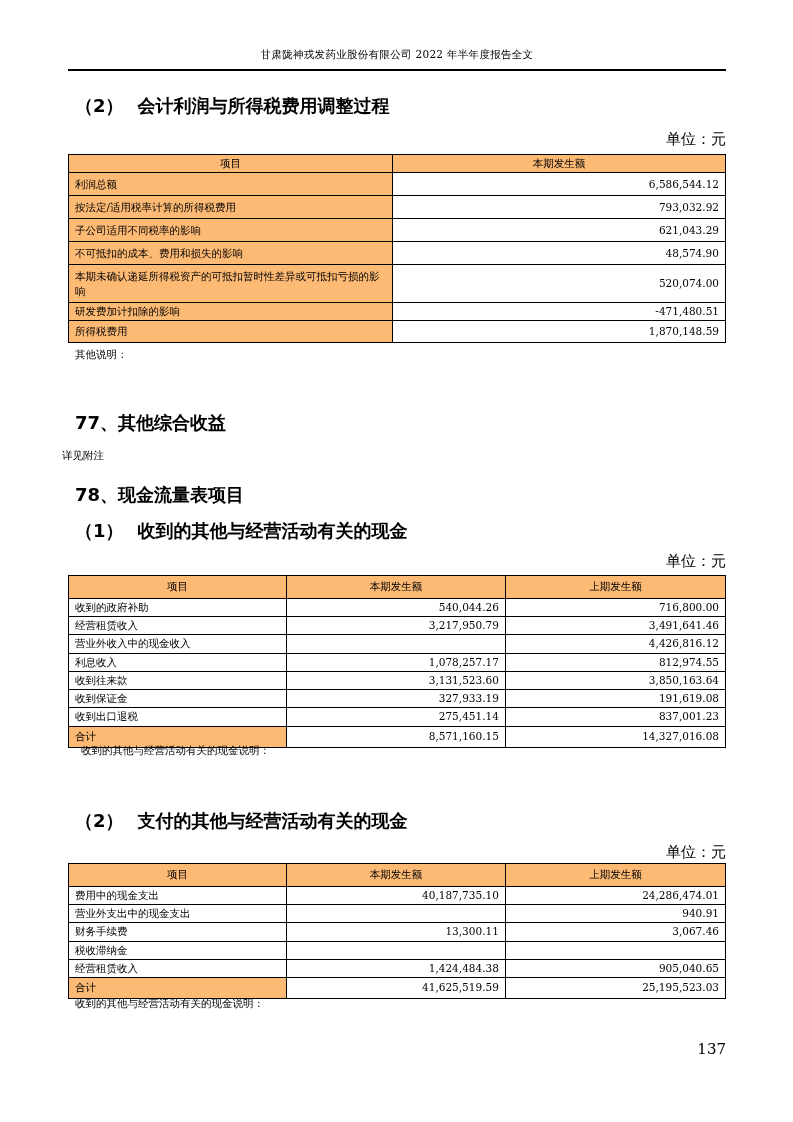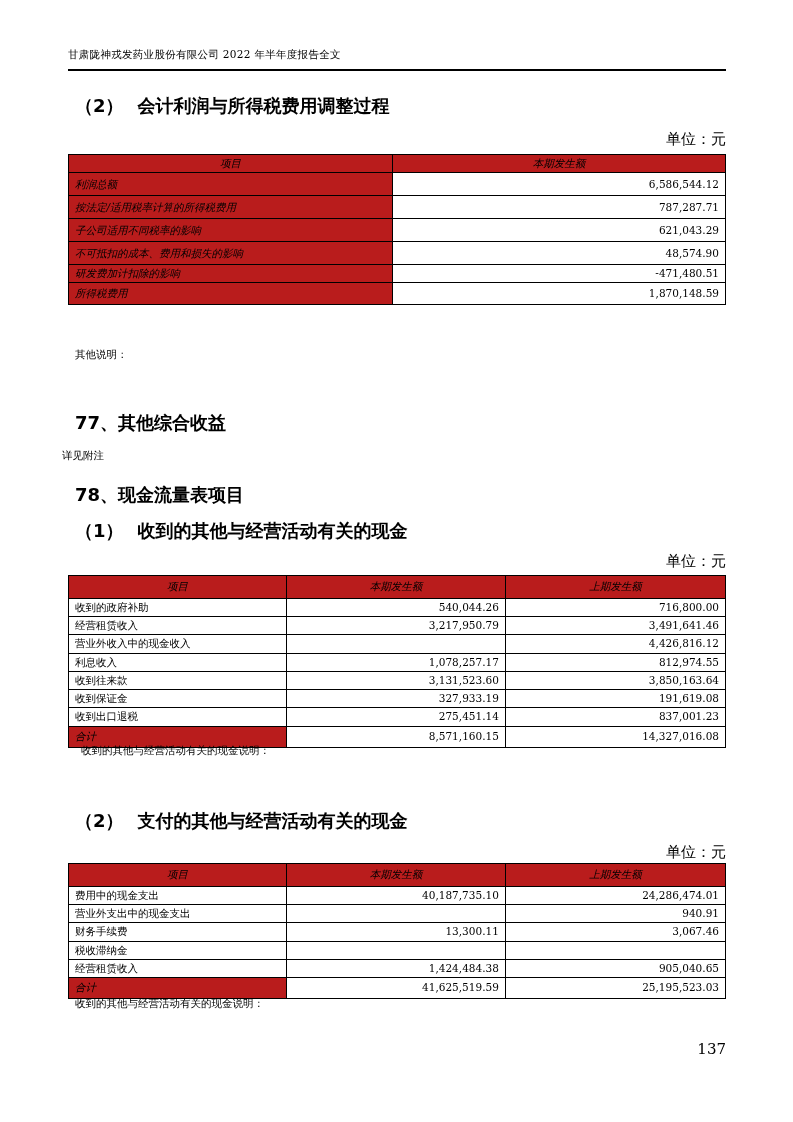--- a/index.html
+++ b/index.html
@@ -9,21 +9,21 @@
     background:#ffffff;
     color:#000;
     font-family:"DejaVu Serif","Liberation Serif",serif;
     overflow:hidden;
   }
   .abs{position:absolute;}
   .content-x{left:68px;width:658px;}
 
   .doc-header{
     top:48px;
-    text-align:left;
+    text-align:center;
     font-size:10.5px;
     padding-bottom:7px;
     border-bottom:2px solid #000;
     letter-spacing:0.3px;
   }
   .h-bold{
     font-family:"DejaVu Sans","Liberation Sans",sans-serif;
     font-weight:700;
     font-size:18px;
   }
@@ -40,21 +40,21 @@
     table-layout:fixed;
   }
   table.tbl td{
     border:1px solid #000;
     font-size:10.5px;
     padding:1px 6px;
     vertical-align:middle;
     overflow:hidden;
     line-height:1.45;
   }
-  .gray{background:#b91c1c;font-style:italic;}
+  .gray{background:#fdba74;}
   .ctr{text-align:center;}
   .numcell{text-align:right;font-variant-numeric:tabular-nums;}
   .page-number{
     top:1040px;
     text-align:right;
     font-size:15px;
   }
 </style>
 </head>
 <body>
@@ -81,29 +81,33 @@
           <tr style="height:18px">
         <td class="gray ctr">项目</td>
         <td class="gray ctr">本期发生额</td>
       </tr>
       <tr style="height:23px">
         <td class="gray">利润总额</td>
         <td class="numcell">6,586,544.12</td>
       </tr>
       <tr style="height:23px">
         <td class="gray">按法定/适用税率计算的所得税费用</td>
-        <td class="numcell">787,287.71</td>
+        <td class="numcell">793,032.92</td>
       </tr>
       <tr style="height:23px">
         <td class="gray">子公司适用不同税率的影响</td>
         <td class="numcell">621,043.29</td>
       </tr>
       <tr style="height:23px">
         <td class="gray">不可抵扣的成本、费用和损失的影响</td>
         <td class="numcell">48,574.90</td>
+      </tr>
+      <tr style="height:38px">
+        <td class="gray">本期未确认递延所得税资产的可抵扣暂时性差异或可抵扣亏损的影响</td>
+        <td class="numcell">520,074.00</td>
       </tr>
       <tr style="height:18px">
         <td class="gray">研发费加计扣除的影响</td>
         <td class="numcell">-471,480.51</td>
       </tr>
       <tr style="height:22px">
         <td class="gray">所得税费用</td>
         <td class="numcell">1,870,148.59</td>
       </tr>
     </tbody>

